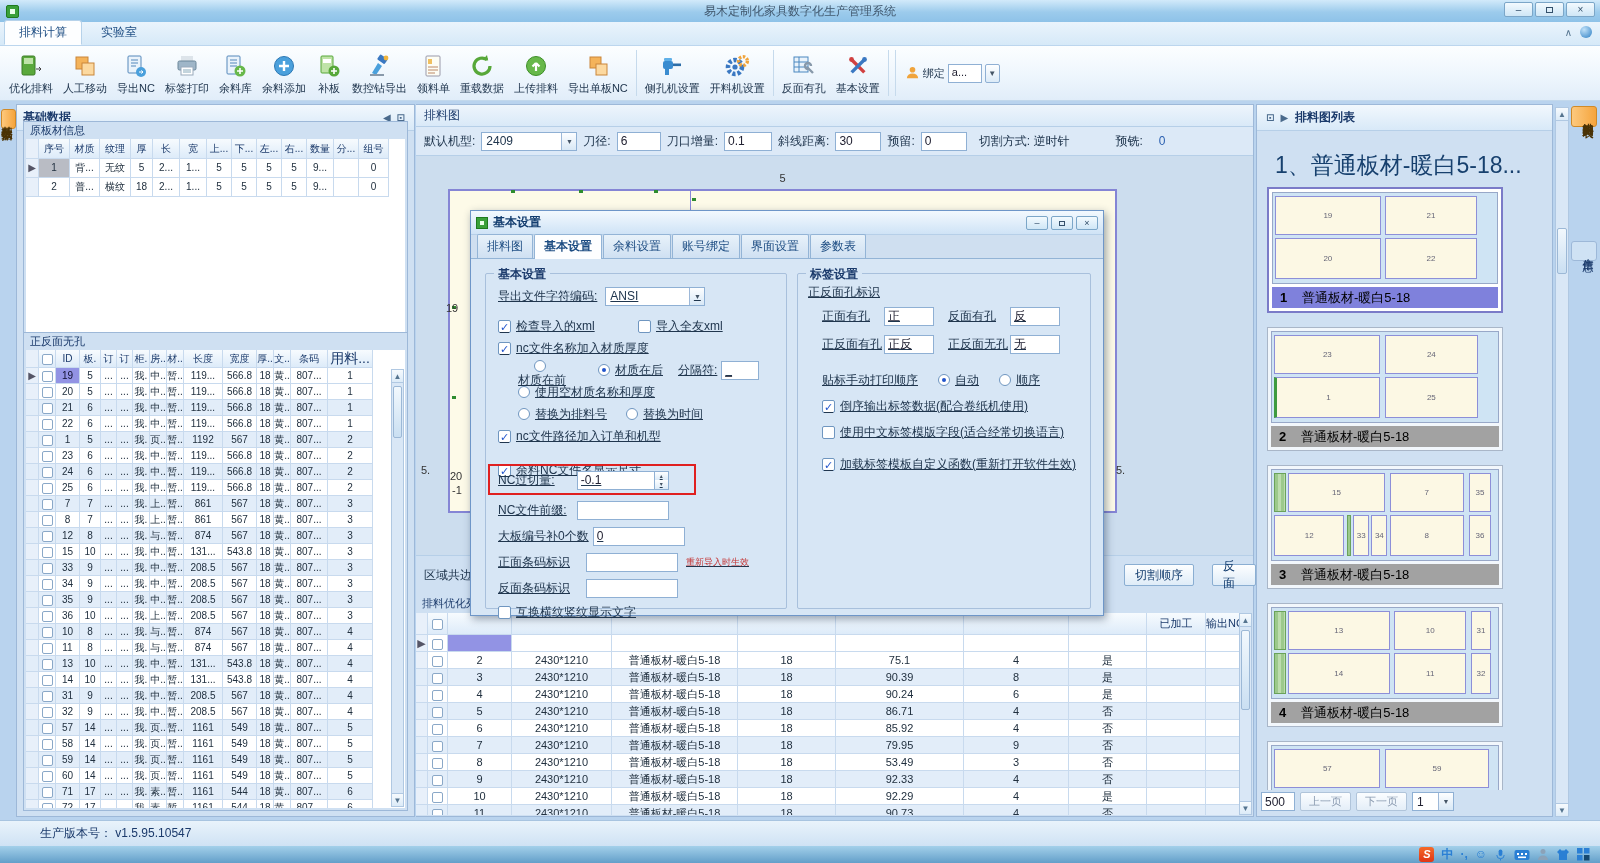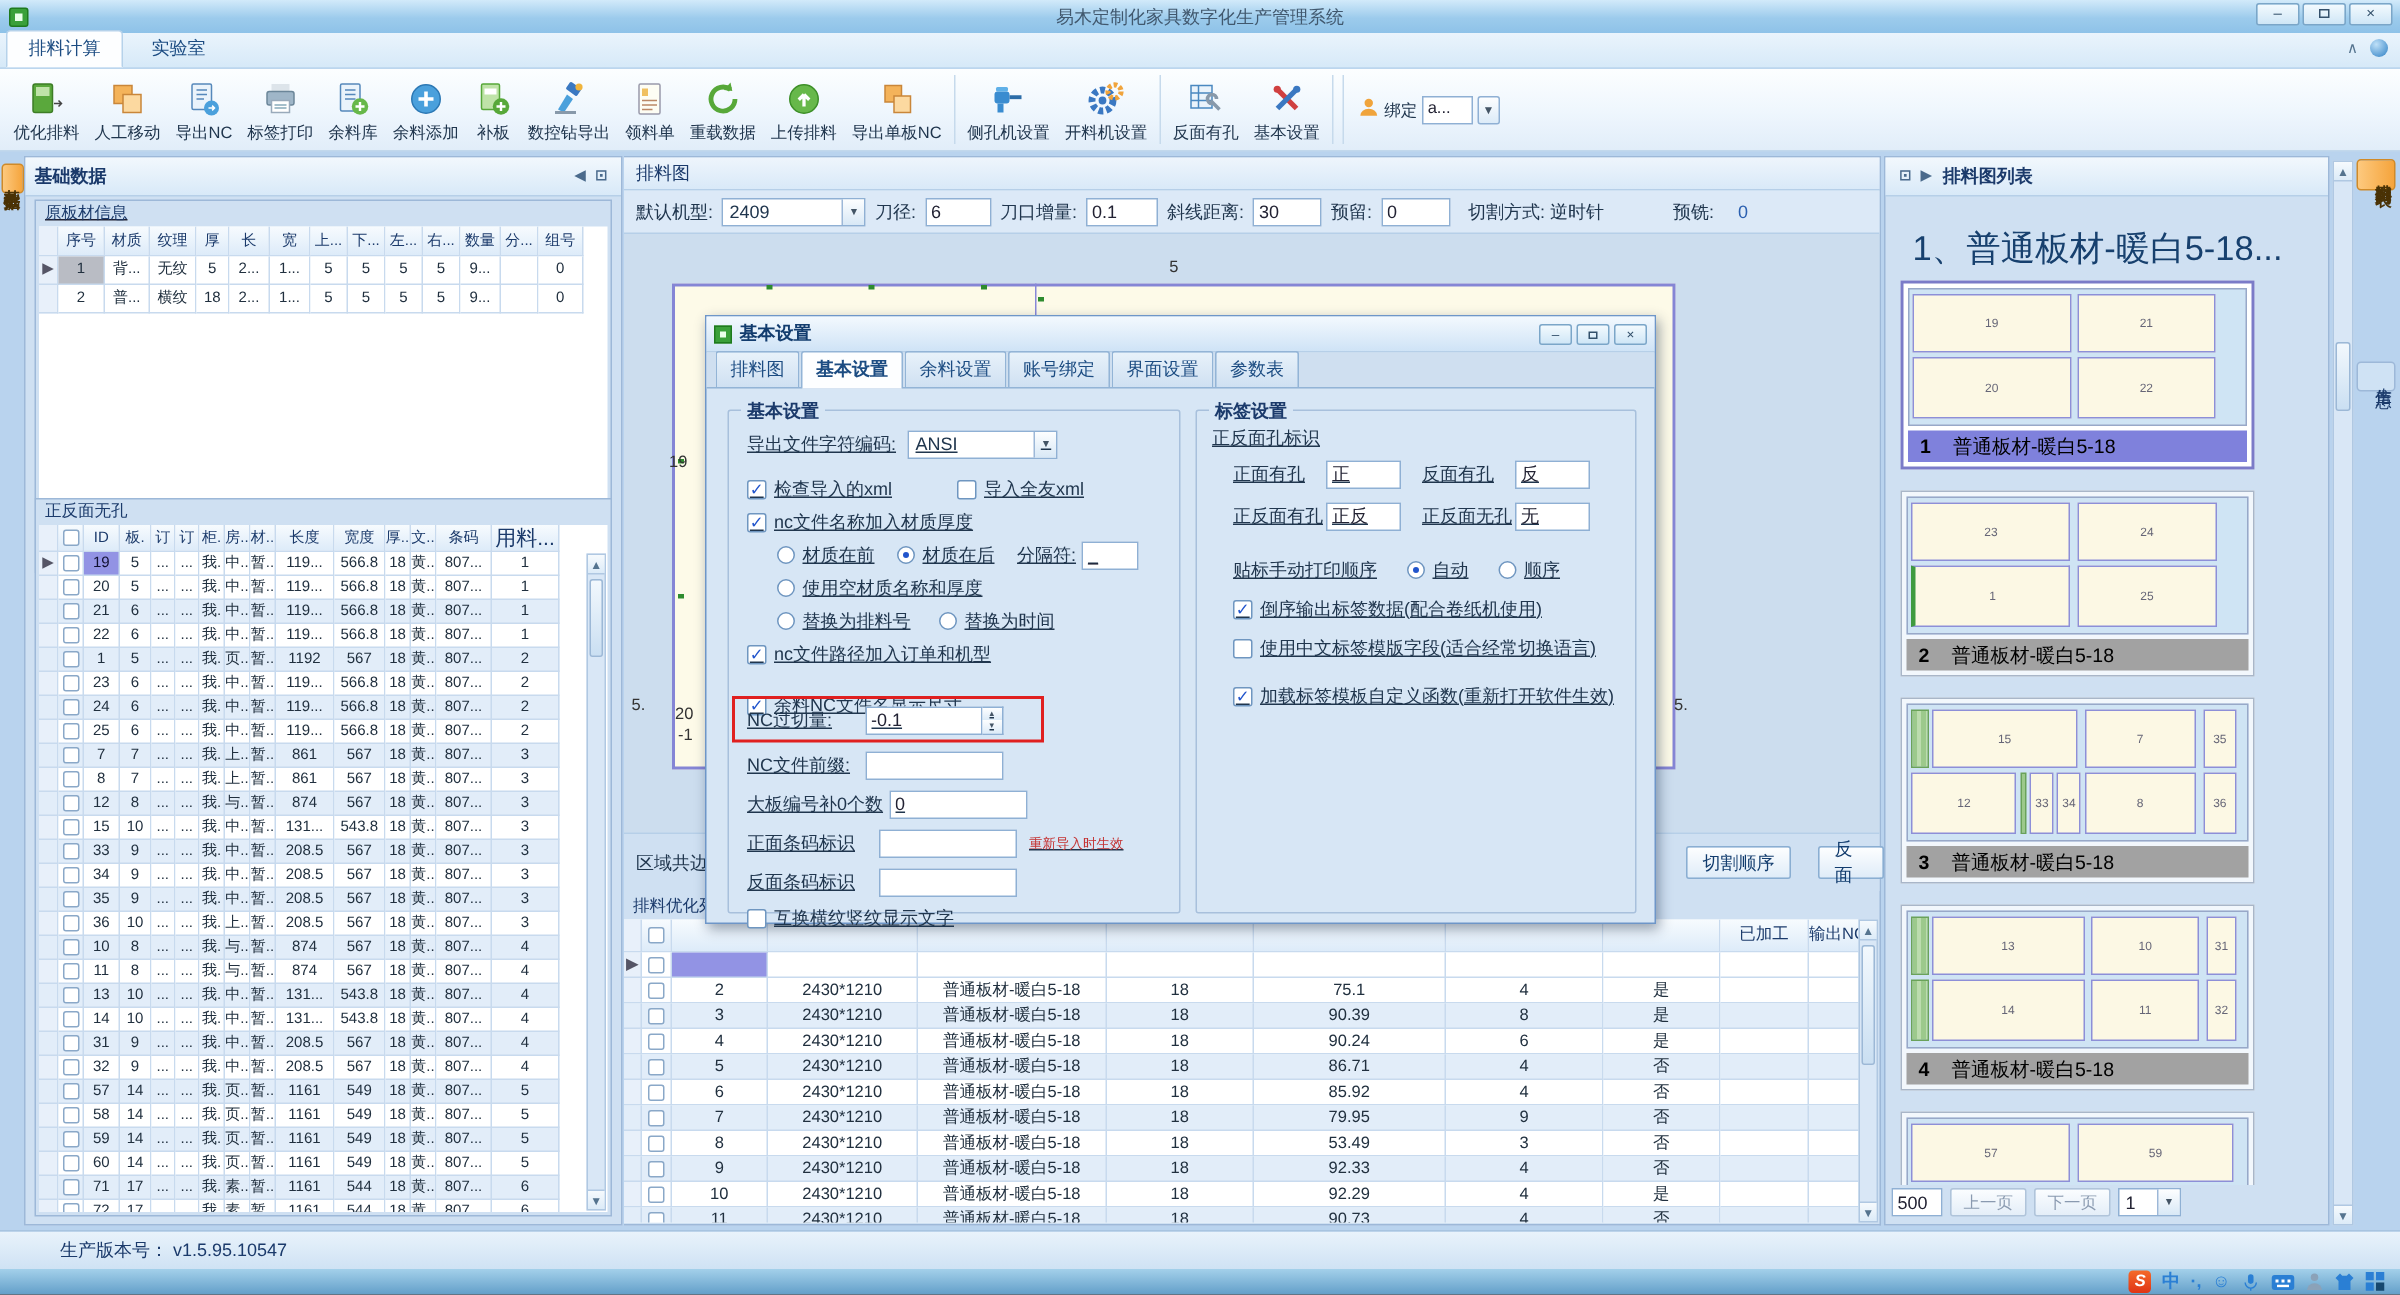--- a/index.html
+++ b/index.html
@@ -317,21 +317,21 @@
     <div class="vtab orange" style="position:absolute;top:8px;left:0;width:15px;">基础数据</div>
   </div>
 
   <div class="panel" style="left:16px;top:104px;width:399px;height:713px;">
     <div class="phead">
       <span>基础数据</span>
       <span class="sp"></span>
       <span class="phbtn">◀</span>
       <span class="phbtn">⊡</span>
     </div>
-    <div class="grpbox" style="left:6px;top:28px;right:6px;height:249px;text-decoration:underline;">
+    <div class="grpbox" style="left:6px;top:16px;right:6px;height:249px;">
       <div class="grplab">原板材信息</div>
       <div class="tblarea" style="top:17px;">
           <div class="trow">
             <div class="th mark" style="width: 13px; height: 20px; line-height: 19px; font-size: 10px;"></div>
             <div class="th" style="width: 31px; height: 20px; line-height: 19px; font-size: 10px;">序号</div>
             <div class="th" style="width: 30px; height: 20px; line-height: 19px; font-size: 10px;">材质</div>
             <div class="th" style="width: 31px; height: 20px; line-height: 19px; font-size: 10px;">纹理</div>
             <div class="th" style="width: 22px; height: 20px; line-height: 19px; font-size: 10px;">厚</div>
             <div class="th" style="width: 27px; height: 20px; line-height: 19px; font-size: 10px;">长</div>
             <div class="th" style="width: 27px; height: 20px; line-height: 19px; font-size: 10px;">宽</div>
@@ -1219,21 +1219,21 @@
           <span>检查导入的xml</span>
         </div>
       <div class="drow" style="left:152px;top:42px;">
           <span class="cb"></span>
           <span>导入全友xml</span>
         </div>
       <div class="drow" style="left:12px;top:64px;">
           <span class="cb on"></span>
           <span>nc文件名称加入材质厚度</span>
         </div>
-      <div class="drow" style="left:32px;top:86px;">
+      <div class="drow" style="left:32px;top:86px;flex-direction:column;">
           <span class="rb"></span>
           <span>材质在前</span>
         </div>
       <div class="drow" style="left:112px;top:86px;">
           <span class="rb on"></span>
           <span>材质在后</span>
         </div>
       <div class="drow" style="left:192px;top:86px;">
         <span>分隔符:</span>
         <input class="inp" style="width: 38px; margin-left: 4px;" value="_">

